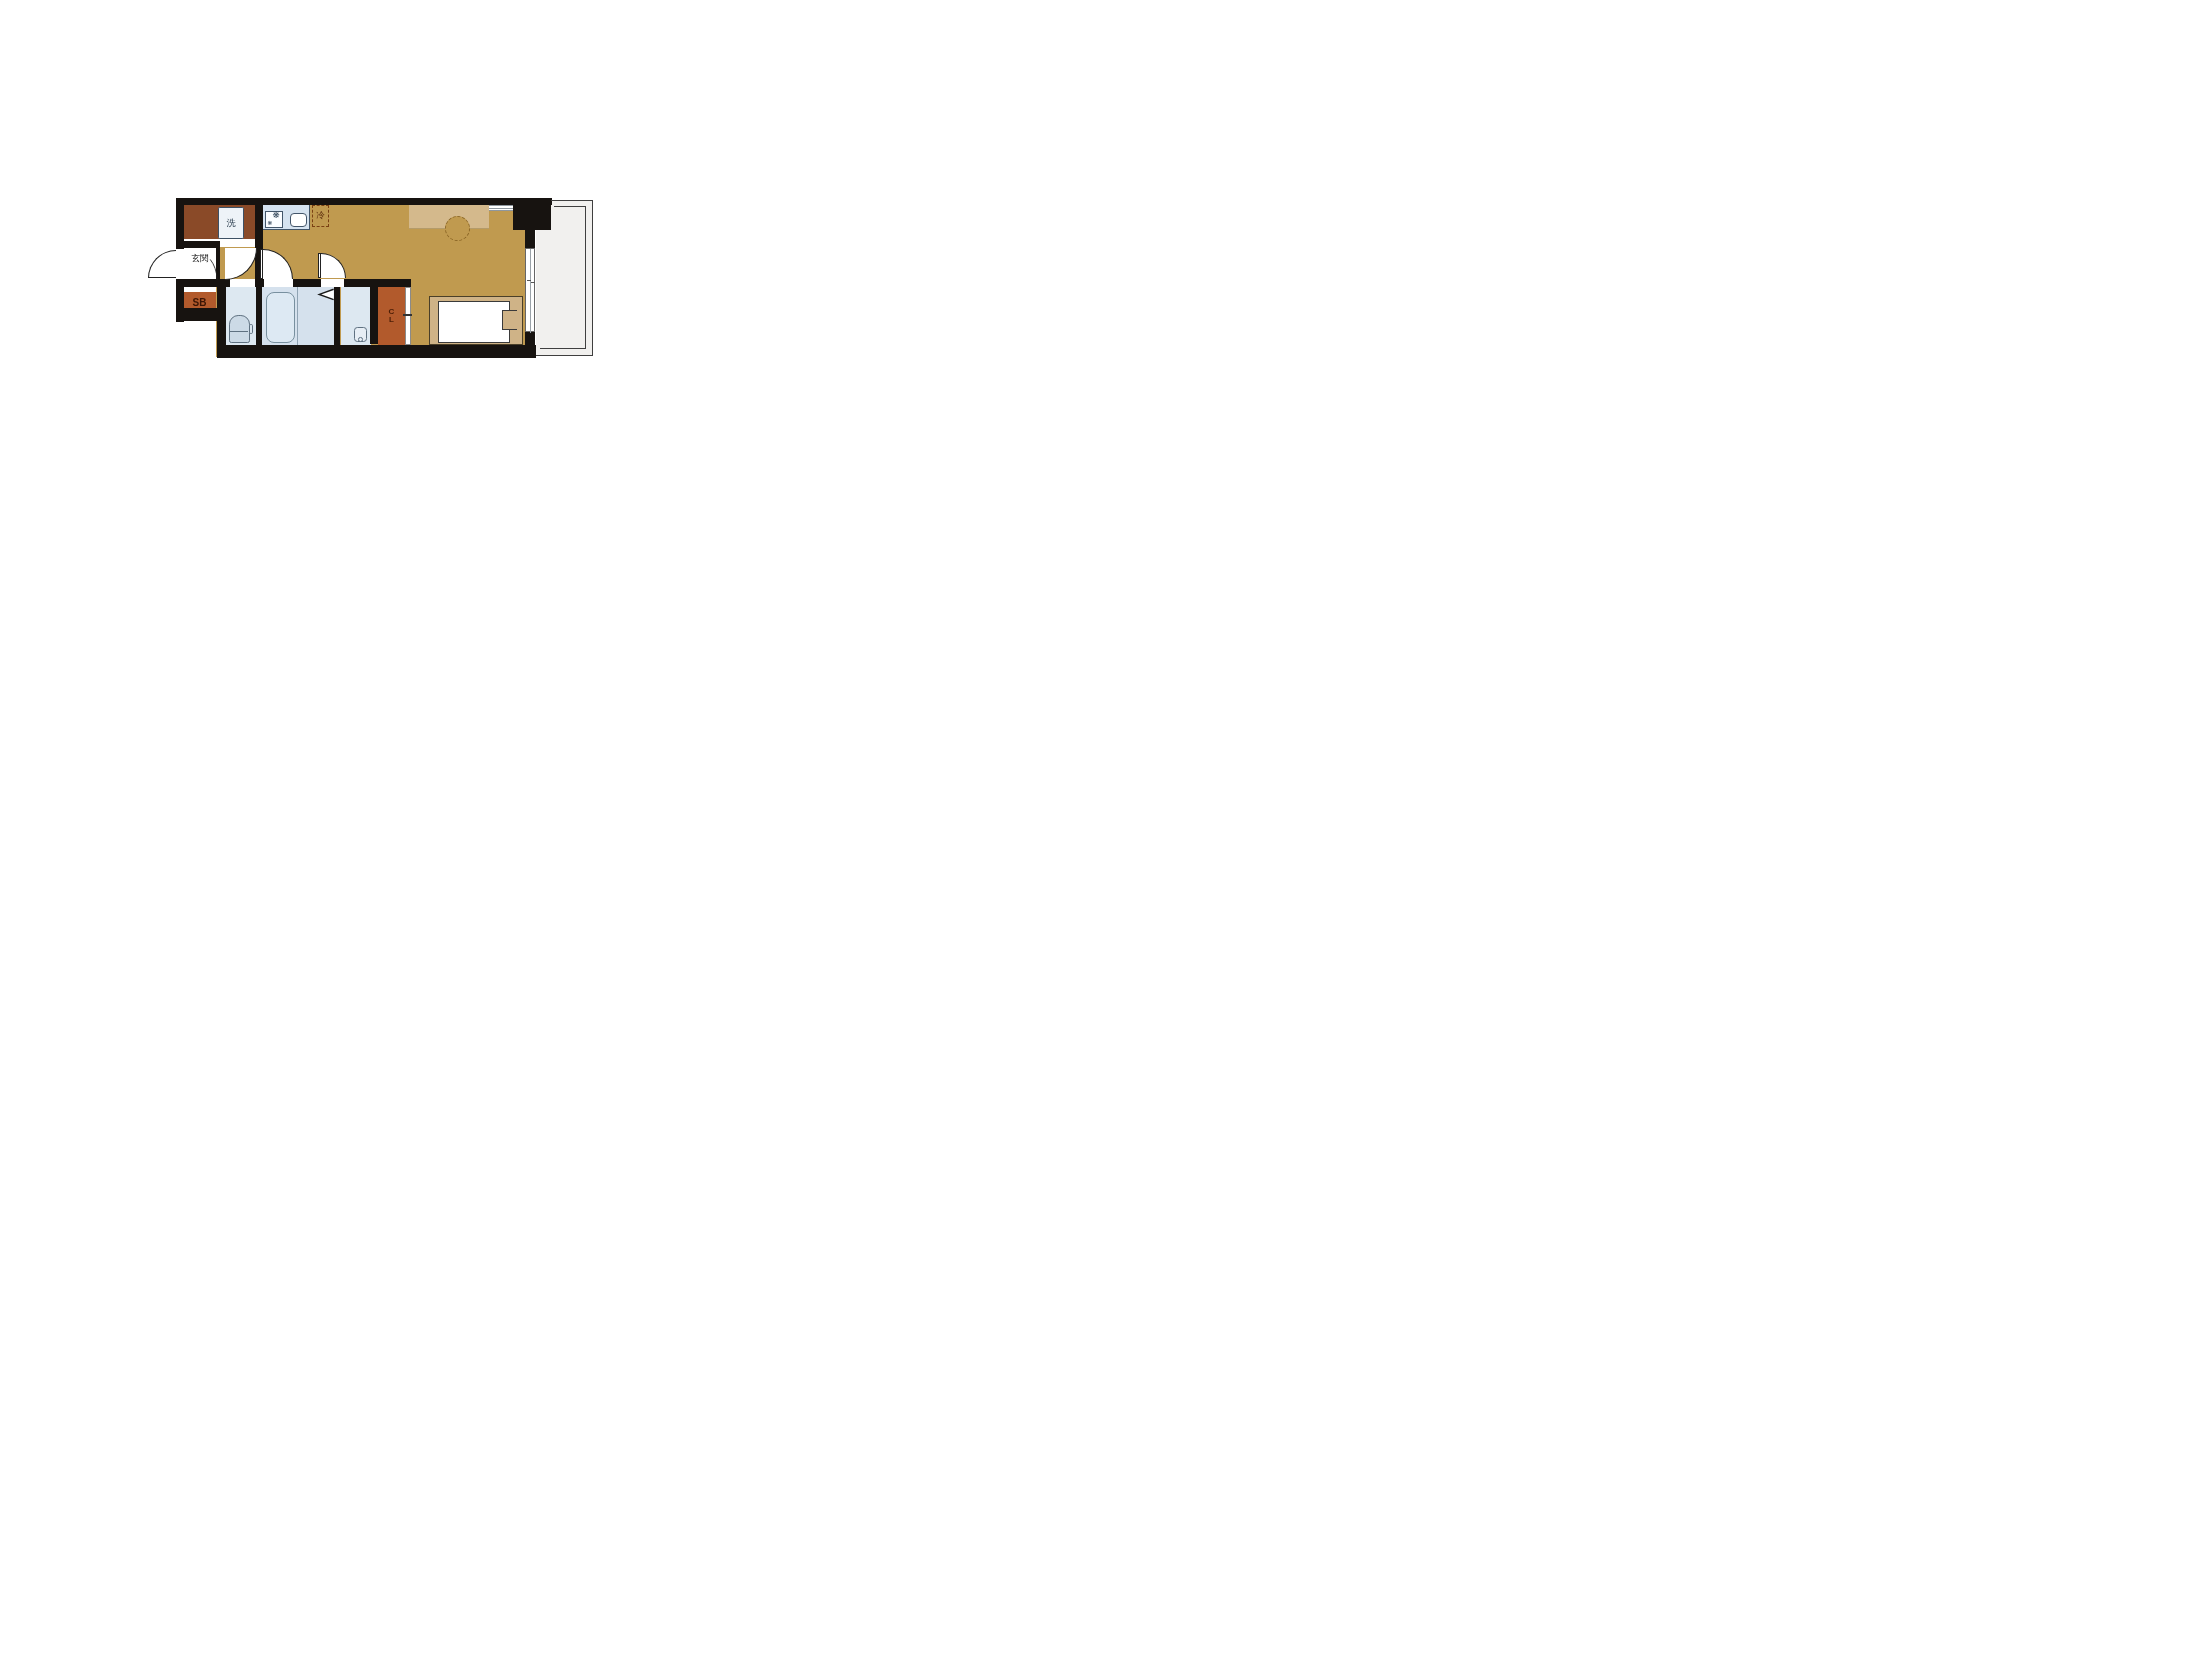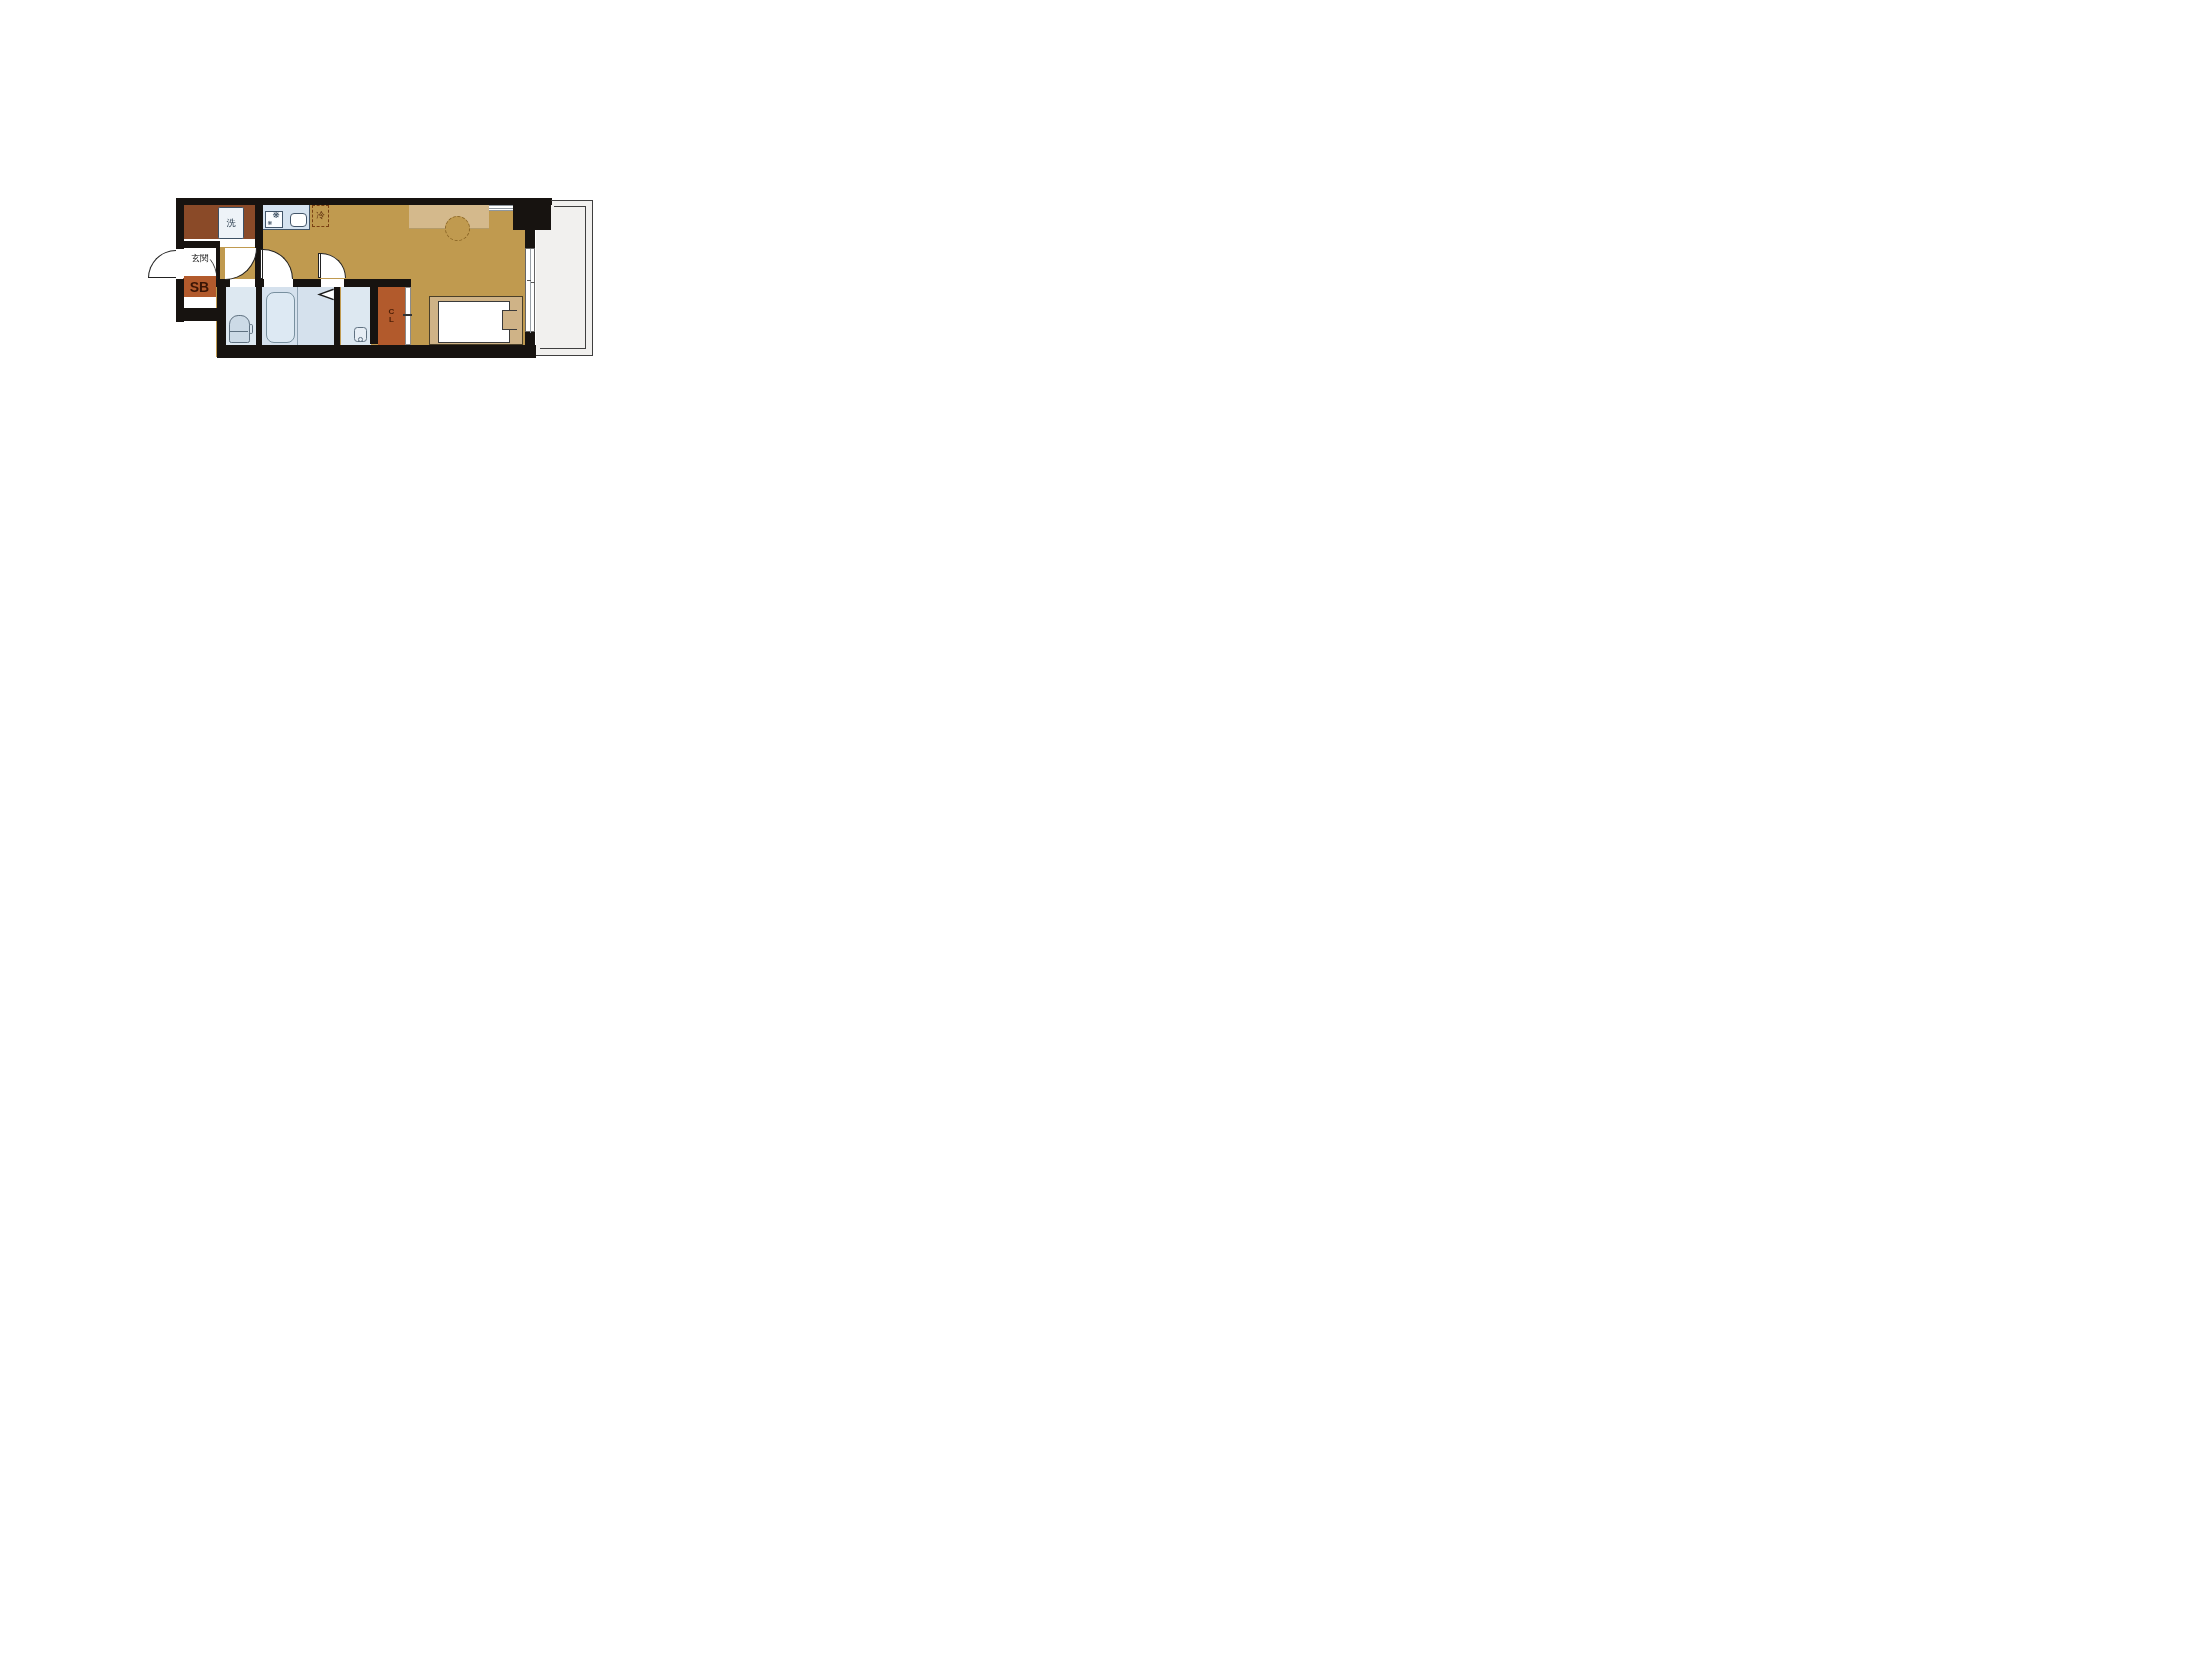--- a/index.html
+++ b/index.html
@@ -30,21 +30,21 @@
 <div id="canvas" style="--wall: #171310; --ochre: #c09a4f; --brown: #8a4a28; --orange: #b25a2c; --tan: #d4b98c; --bedtan: #cfb387; --balcony: #f1f0ee; --counterblue: #d6e3f0; --fixstroke: #43566a; --fridgedash: #7a4012;">
 
   <div class="floor" style="left:216px;top:205px;width:310px;height:152px;"></div>
   <div style="left:551px;top:200px;width:41px;height:30px;background:var(--balcony);"></div>
   <div style="left:536px;top:230px;width:57px;height:126px;background:var(--balcony);"></div>
   <div class="brown" style="left:183px;top:205px;width:72px;height:34px;"></div>
   <div class="white" style="left:183px;top:239px;width:72px;height:8px;"></div>
   <div class="wall" style="left:183px;top:241px;width:33px;height:6.9px;"></div>
   <div class="white" style="left:183px;top:248px;width:33px;height:32px;"></div>
   <div class="wall" style="left:183px;top:279px;width:34px;height:8px;"></div>
-  <div class="orange lbl" style="left:183px;top:276px;width:33px;height:21px;font-size:14px;font-weight:bold;color:#3a1505;">
+  <div class="orange lbl" style="left:183px;top:292px;width:33px;height:21px;font-size:10px;font-weight:bold;color:#3a1505;">
       <span>SB</span>
     </div>
   <div class="blueroom" style="left:226px;top:287px;width:30px;height:58px;"></div>
   <div class="bathroom" style="left:262px;top:287px;width:72px;height:58px;"></div>
   <div class="blueroom" style="left:341px;top:287px;width:30px;height:58px;"></div>
   <div class="orange" style="left:378px;top:287px;width:27px;height:58px;display:flex;flex-direction:column;align-items:center;justify-content:center;line-height:1.05;font-size:8px;font-weight:bold;color:#4a1d06;">
     <span>C</span>
     <span>L</span>
   </div>
 

